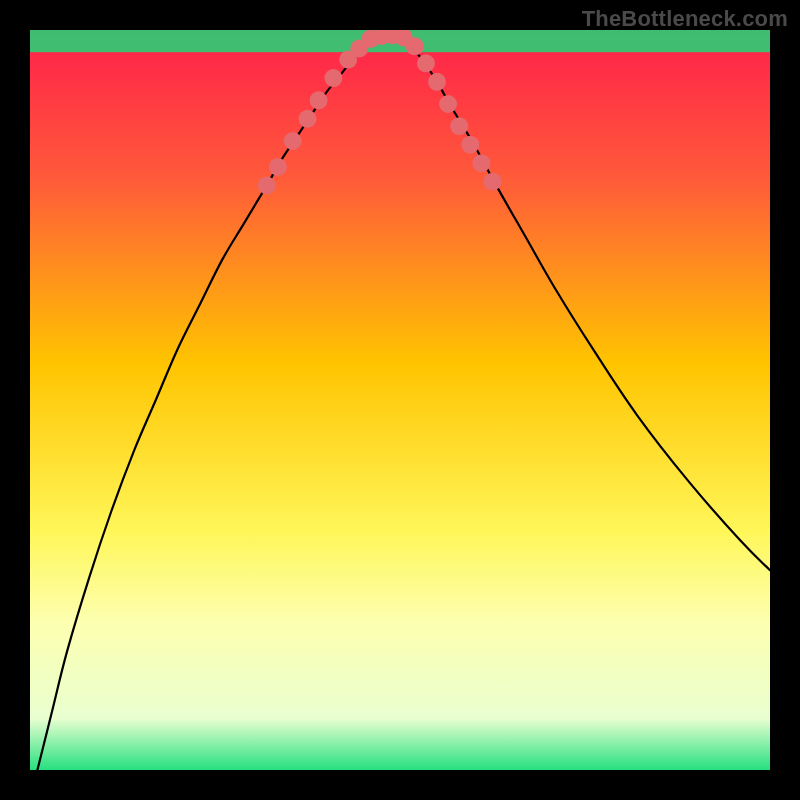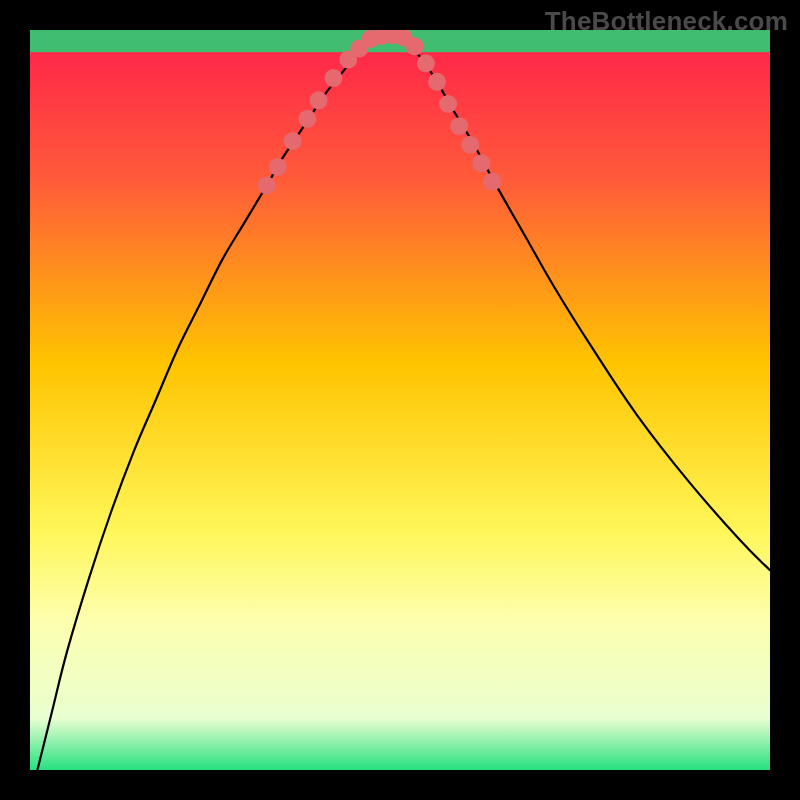--- a/index.html
+++ b/index.html
@@ -8,21 +8,21 @@
     position: relative;
     width: 800px;
     height: 800px;
     background: #000;
   }
   .watermark {
     position: absolute;
     top: 6px;
     right: 12px;
     font-family: Arial, Helvetica, sans-serif;
-    font-size: 26px;
+    font-size: 22px;
     font-weight: 600;
     color: #4a4a4a;
     letter-spacing: 0.2px;
     z-index: 10;
   }
   .plot {
     position: absolute;
     left: 30px;
     top: 30px;
     width: 740px;

